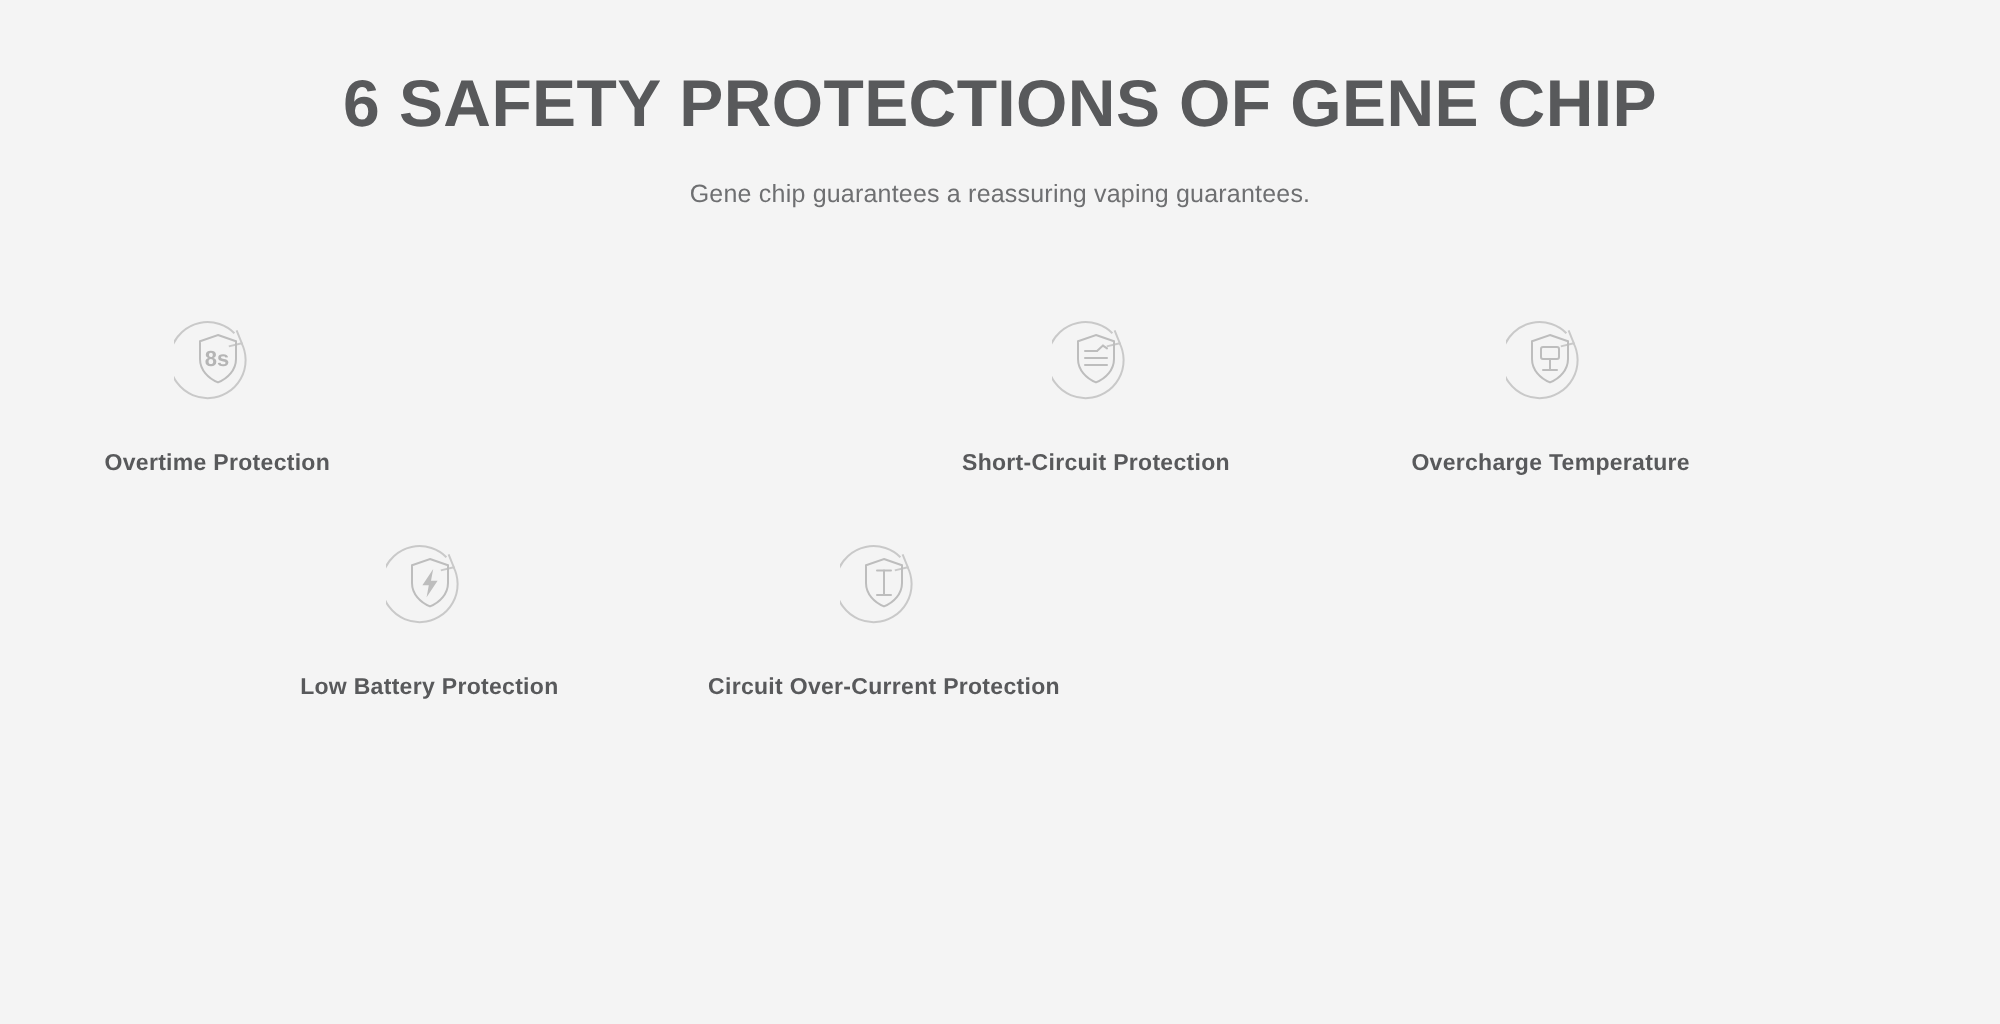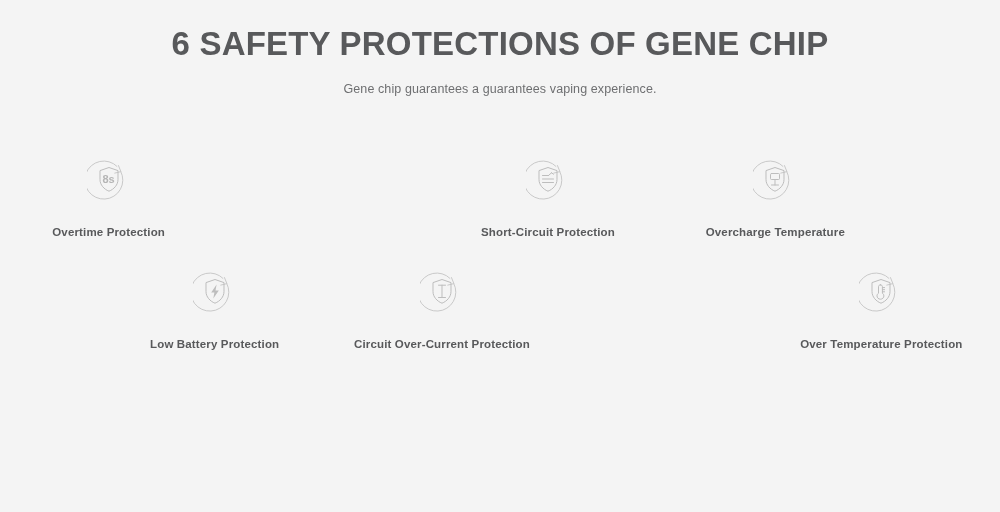--- a/index.html
+++ b/index.html
@@ -19,21 +19,21 @@
   .page {
     width: 1000px;
     height: 512px;
     position: relative;
     background: #f4f4f4;
   }
 
   
   .header {
     text-align: center;
-    padding-top: 24px;
+    padding-top: 32px;
   }
   .title {
     font-size: 33px;
     line-height: 40px;
     font-weight: 700;
     letter-spacing: 0.2px;
     color: #58595b;
     margin: 0;
     font-family: "Liberation Sans", sans-serif;
   }
@@ -93,21 +93,21 @@
   .glyph-fill { fill: #bdbdbd; stroke: none; }
   .glyph-text { fill: #b5b5b5; font-family: "Liberation Sans", sans-serif; font-weight: 700; }
 </style>
 </head>
 <body>
 
 <div class="page">
 
   <div class="header">
     <h1 class="title">6 SAFETY PROTECTIONS OF GENE CHIP</h1>
-    <p class="subtitle">Gene chip guarantees a guarantees vaping experience.</p>
+    <p class="subtitle">Gene chip guarantees a reassuring vaping guarantees.</p>
   </div>
 
   <div class="features">
 
     <div class="feature col-left">
       <span class="icon-wrap">
         <svg viewBox="0 0 44 44" xmlns="http://www.w3.org/2000/svg">
           <path class="ring" d="M33.6 13.2 A19 19 0 1 1 30.2 8.6"></path>
           <path class="ring" d="M31.3 7.2 L33.9 13.6 L27.4 15.2"></path>
           <path class="shield" d="M22 9.5 L31 12.6 L31 21.5 C31 27 26.8 31.3 22 33.2 C17.2 31.3 13 27 13 21.5 L13 12.6 Z"></path>
@@ -166,29 +166,15 @@
           <path class="ring" d="M31.3 7.2 L33.9 13.6 L27.4 15.2"></path>
           <path class="shield" d="M22 9.5 L31 12.6 L31 21.5 C31 27 26.8 31.3 22 33.2 C17.2 31.3 13 27 13 21.5 L13 12.6 Z"></path>
           <path class="glyph" d="M18.5 15.2 L25.5 15.2"></path>
           <path class="glyph" d="M22 15.2 L22 27.5"></path>
           <path class="glyph" d="M18.5 27.5 L25.5 27.5"></path>
         </svg>
       </span>
       <span class="feature-label">Circuit Over-Current Protection</span>
     </div>
 
-    <div class="feature col-right">
-      <span class="icon-wrap">
-        <svg viewBox="0 0 44 44" xmlns="http://www.w3.org/2000/svg">
-          <path class="ring" d="M33.6 13.2 A19 19 0 1 1 30.2 8.6"></path>
-          <path class="ring" d="M31.3 7.2 L33.9 13.6 L27.4 15.2"></path>
-          <path class="shield" d="M22 9.5 L31 12.6 L31 21.5 C31 27 26.8 31.3 22 33.2 C17.2 31.3 13 27 13 21.5 L13 12.6 Z"></path>
-          <path class="glyph" d="M21.4 14.8 C22.6 14.8 23.4 15.6 23.4 16.7 L23.4 23.2 C24.3 23.8 24.9 24.8 24.9 25.9 C24.9 27.7 23.4 29.2 21.4 29.2 C19.5 29.2 18 27.7 18 25.9 C18 24.8 18.6 23.8 19.5 23.2 L19.5 16.7 C19.5 15.6 20.3 14.8 21.4 14.8 Z"></path>
-          <path class="glyph" d="M23.4 17.6 L25.6 17.6"></path>
-          <path class="glyph" d="M23.4 19.7 L25.6 19.7"></path>
-          <path class="glyph" d="M23.4 21.8 L25.6 21.8"></path>
-        </svg>
-      </span>
-      <span class="feature-label">Over Temperature Protection</span>
-    </div>
 
   </div>
 </div>
 
 </body></html>

